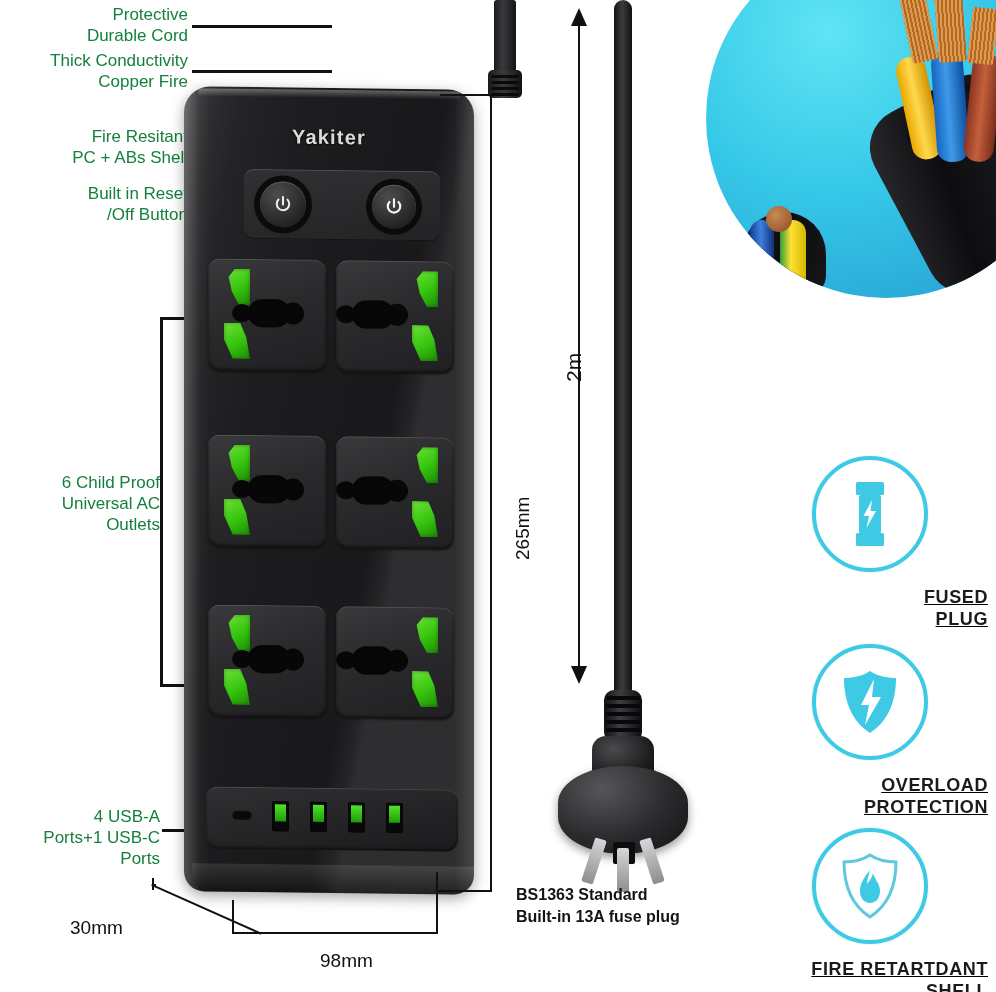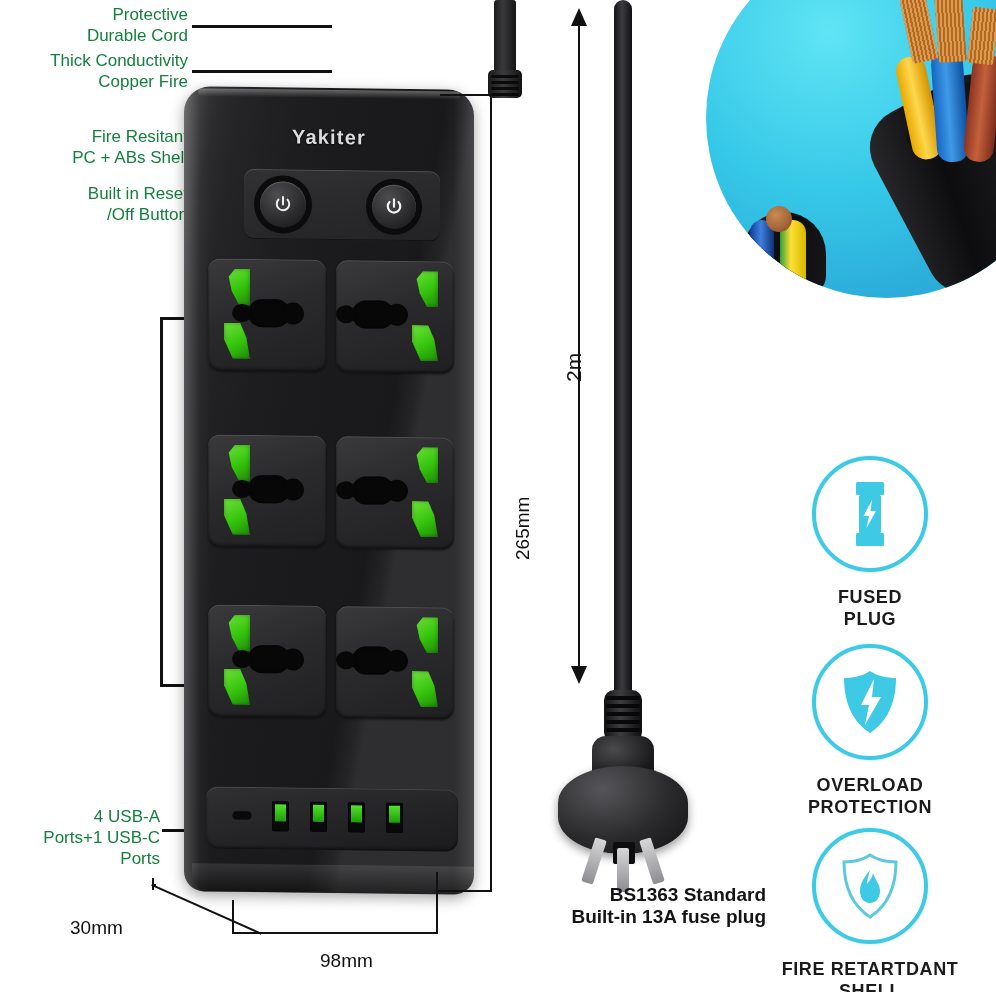--- a/index.html
+++ b/index.html
@@ -229,38 +229,38 @@
   .copper{position:absolute;border-radius:3px;
     background:repeating-linear-gradient(90deg,#e09a4e 0 2px,#b06a24 2px 4px);
   }
   .blackcable{
     position:absolute;
     background:linear-gradient(100deg,#2a2a2c,#0d0d0f 40%,#1c1c1e 80%);
     border-radius:40px;
   }
 
   
-  .feat{position:absolute;width:236px;text-align:center;}
+  .feat{position:absolute;width:236px;text-align:right;text-decoration:underline;}
   .feat-ring{
     width:108px;height:108px;border-radius:50%;
     border:4px solid #3ec9e4;margin:0 auto;
     display:flex;align-items:center;justify-content:center;
     box-shadow:0 0 0 1px rgba(62,201,228,.12);
   }
   .feat-label{
     margin-top:14px;color:#1b1b1b;
     font-size:18px;font-weight:bold;line-height:22px;letter-spacing:.6px;
     font-family:"Liberation Sans", sans-serif;
     white-space:pre-line;
   }
 
   
   .caption{
-    position:absolute;text-align:right;color:#141414;
-    font-size:19px;font-weight:bold;line-height:22px;
+    position:absolute;text-align:left;color:#141414;
+    font-size:16px;font-weight:bold;line-height:22px;
     white-space:pre-line;
     font-family:"Liberation Sans", sans-serif;
   }
 </style>
 </head>
 <body>
 
 <div class="stage">
 
   <div class="callout c-left" style="left:8px;top:4px;width:180px;">Protective
@@ -272,20 +272,23 @@
   <div class="leader" style="left:192px;top:70px;width:140px;"></div>
 
   <div class="callout c-left" style="left:8px;top:126px;width:180px;">Fire Resitant
 PC + ABs Shell</div>
   <div class="leader" style="left:192px;top:145px;width:128px;"></div>
 
   <div class="callout c-left" style="left:8px;top:183px;width:180px;">Built in Reset
 /Off Button</div>
   <div class="leader" style="left:192px;top:207px;width:102px;"></div>
 
+  <div class="callout c-left" style="left:0px;top:472px;width:160px;">6 Child Proof
+Universal AC
+Outlets</div>
 
   <div class="leader" style="left:160px;top:317px;width:126px;"></div>
   <div class="leader-v" style="left:160px;top:317px;height:370px;"></div>
   <div class="leader" style="left:160px;top:684px;width:128px;"></div>
 
   <div class="callout c-left" style="left:0px;top:806px;width:160px;">4 USB-A
 Ports+1 USB-C
 Ports</div>
   <div class="leader" style="left:162px;top:829px;width:122px;"></div>
 

